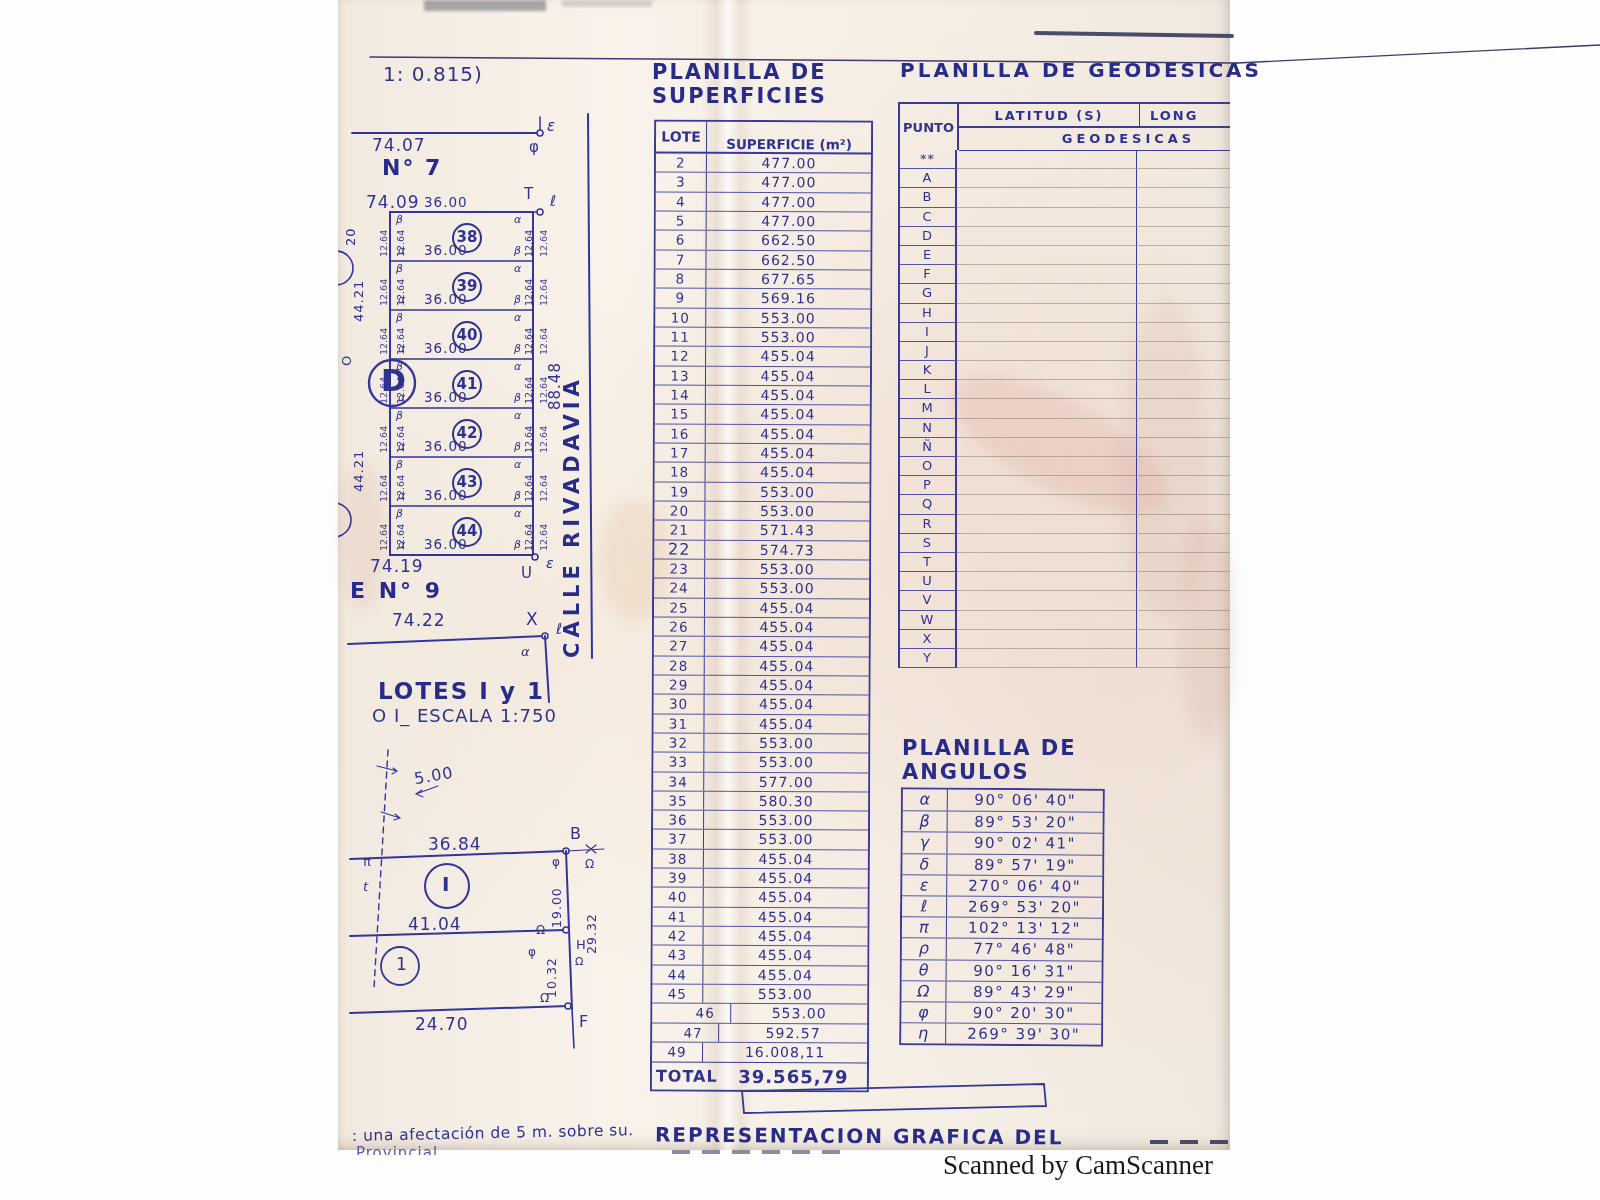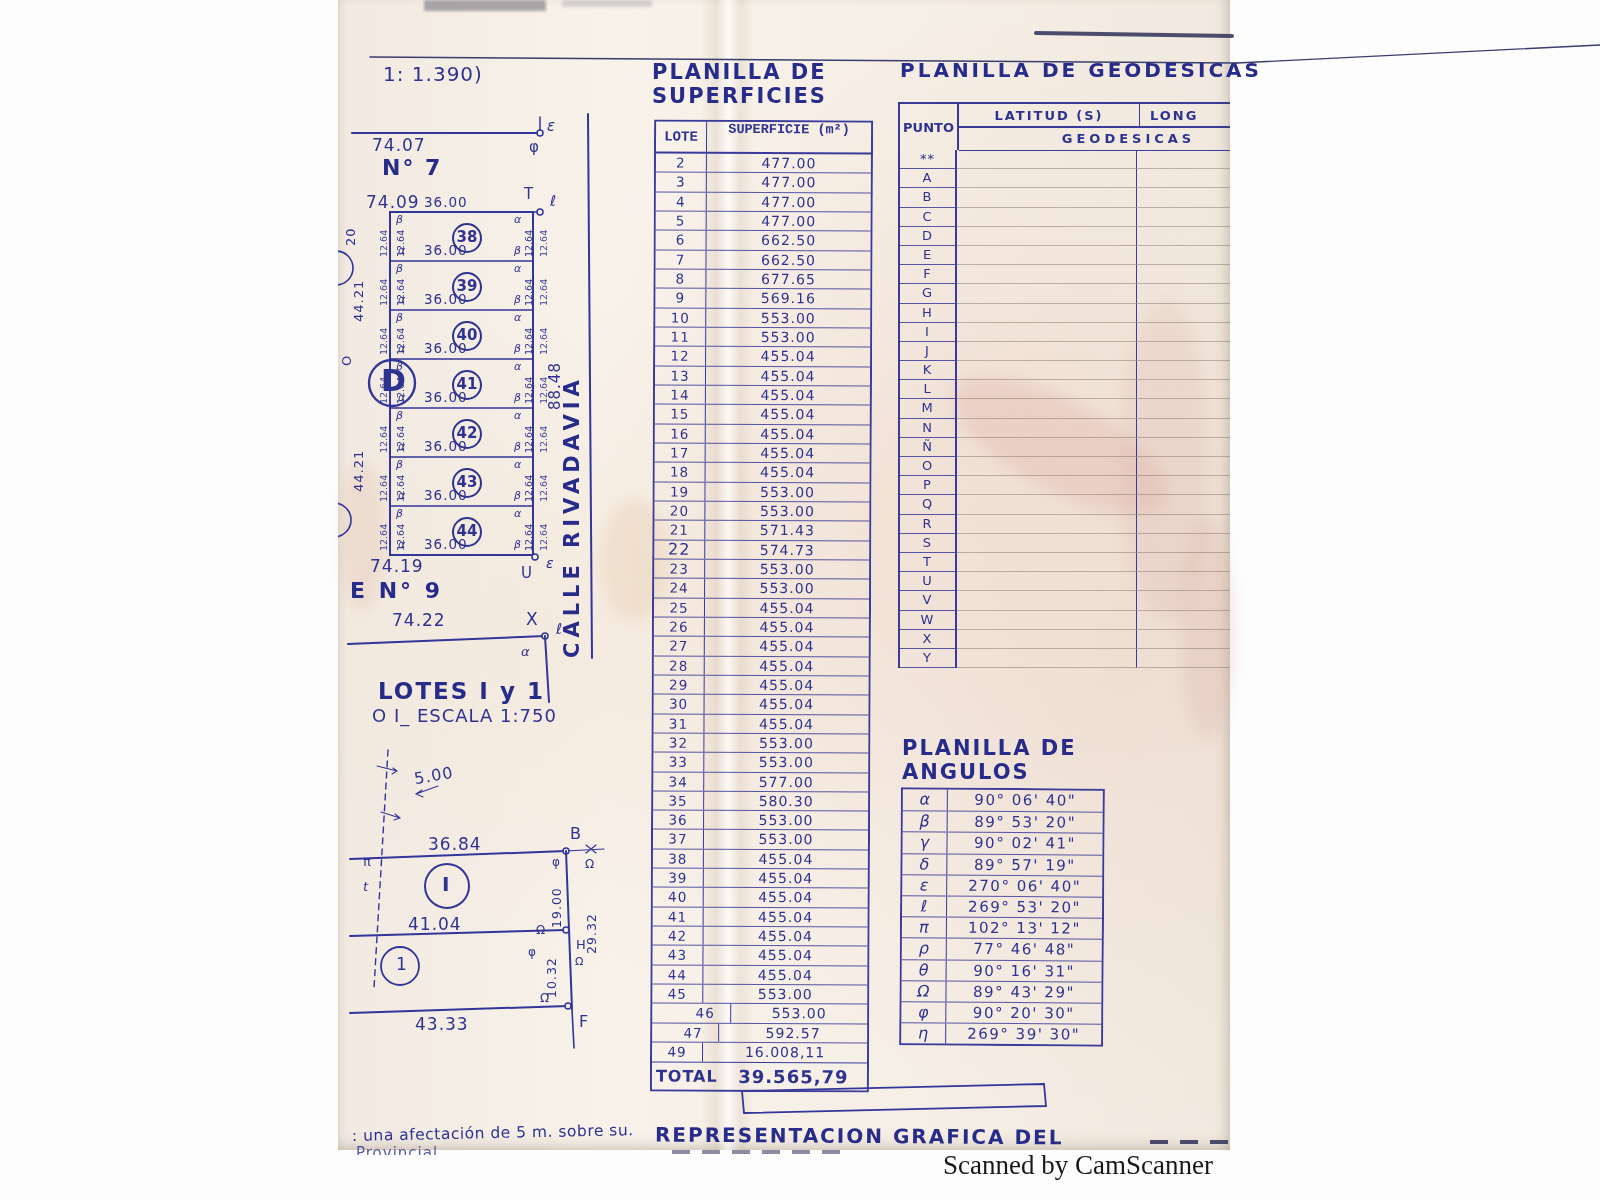--- a/index.html
+++ b/index.html
@@ -109,21 +109,21 @@
       <path d="M350,1013 L568,1006" stroke-width="2"></path>
       <circle cx="568" cy="1006" r="3" fill="#f6efe6" stroke-width="1.5"></circle>
 
       <circle cx="447" cy="886" r="22" stroke-width="2"></circle>
       <circle cx="400" cy="966" r="19" stroke-width="1.8"></circle>
 
       <path d="M742,1091 L1044,1084 L1046,1106 L744,1113 Z" stroke-width="1.8"></path>
     </g>
   </svg>
 
-  <div class="lbl" style="left:383px;top:64px;font-size:20px;">1: 1.390)</div>
+  <div class="lbl" style="left:383px;top:64px;font-size:20px;">1: 0.815)</div>
   <div class="lbl" style="left:372px;top:137px;font-size:17px;">74.07</div>
   <div class="lbl it" style="left:547px;top:119px;font-size:15px;">ε</div>
   <div class="lbl" style="left:529px;top:140px;font-size:15px;">φ</div>
   <div class="lbl title" style="left:382px;top:157px;font-size:22px;">N° 7</div>
   <div class="lbl" style="left:366px;top:194px;font-size:17px;">74.09</div>
   <div class="lbl" style="left:524px;top:187px;font-size:15px;">T</div>
   <div class="lbl it" style="left:550px;top:194px;font-size:15px;">ℓ</div>
   <div class="lbl rot" style="left:548px;top:410px;font-size:15px;">88.48</div>
   <div class="lbl rot title" style="left:562px;top:658px;font-size:21px;letter-spacing:5px;">CALLE RIVADAVIA</div>
   <div class="lbl" style="left:370px;top:558px;font-size:17px;">74.19</div>
@@ -225,30 +225,30 @@
   <div class="lbl" style="left:585px;top:858px;font-size:12px;">Ω</div>
   <div class="lbl rot" style="left:551px;top:928px;font-size:12.5px;">19.00</div>
   <div class="lbl rot" style="left:586px;top:954px;font-size:12.5px;">29.32</div>
   <div class="lbl" style="left:408px;top:916px;font-size:17px;">41.04</div>
   <div class="lbl" style="left:536px;top:924px;font-size:12px;">Ω</div>
   <div class="lbl" style="left:528px;top:946px;font-size:12px;">φ</div>
   <div class="lbl" style="left:576px;top:938px;font-size:13px;">H</div>
   <div class="lbl" style="left:575px;top:956px;font-size:11px;">Ω</div>
   <div class="lbl rot" style="left:546px;top:998px;font-size:12.5px;">10.32</div>
   <div class="lbl" style="left:540px;top:992px;font-size:12px;">Ω</div>
-  <div class="lbl" style="left:415px;top:1016px;font-size:17px;">43.33</div>
+  <div class="lbl" style="left:415px;top:1016px;font-size:17px;">24.70</div>
   <div class="lbl" style="left:579px;top:1014px;font-size:16px;">F</div>
   <div class="lbl" style="left:442px;top:874px;font-size:20px;font-weight:bold;">I</div>
   <div class="lbl" style="left:396px;top:956px;font-size:17px;">1</div>
 
   <div class="lbl title" style="left:652px;top:62px;font-size:21px;">PLANILLA DE</div>
   <div class="lbl title" style="left:652px;top:86px;font-size:21px;">SUPERFICIES</div>
   <div class="tblwrap" style="left:652px;top:120px;width:219px;transform:rotate(.25deg);">
     <div class="tbl" style="width:215px;">
-      <div class="hdr" style="height:30px;align-items:flex-start;font-family:Liberation Mono, monospace;">
+      <div class="hdr" style="height:30px;align-items:flex-end;">
         <div class="c-lote" style="font-size:14px;height:30px;line-height:30px;">LOTE</div>
         <div class="c-sup" style="font-size:13.5px;">SUPERFICIE (m²)</div>
       </div>
       <div id="sup-rows">
           <div class="srow" style="height: 19.34px; box-sizing: border-box;">
             <div class="c-lote" style="font-size: 13.5px; line-height: 18px; letter-spacing: 1px;">2</div>
             <div class="c-sup" style="font-size: 14px; line-height: 18px; letter-spacing: 1px;">477.00</div>
           </div>
           <div class="srow" style="height: 19.34px; box-sizing: border-box;">
             <div class="c-lote" style="font-size: 13.5px; line-height: 18px; letter-spacing: 1px;">3</div>

